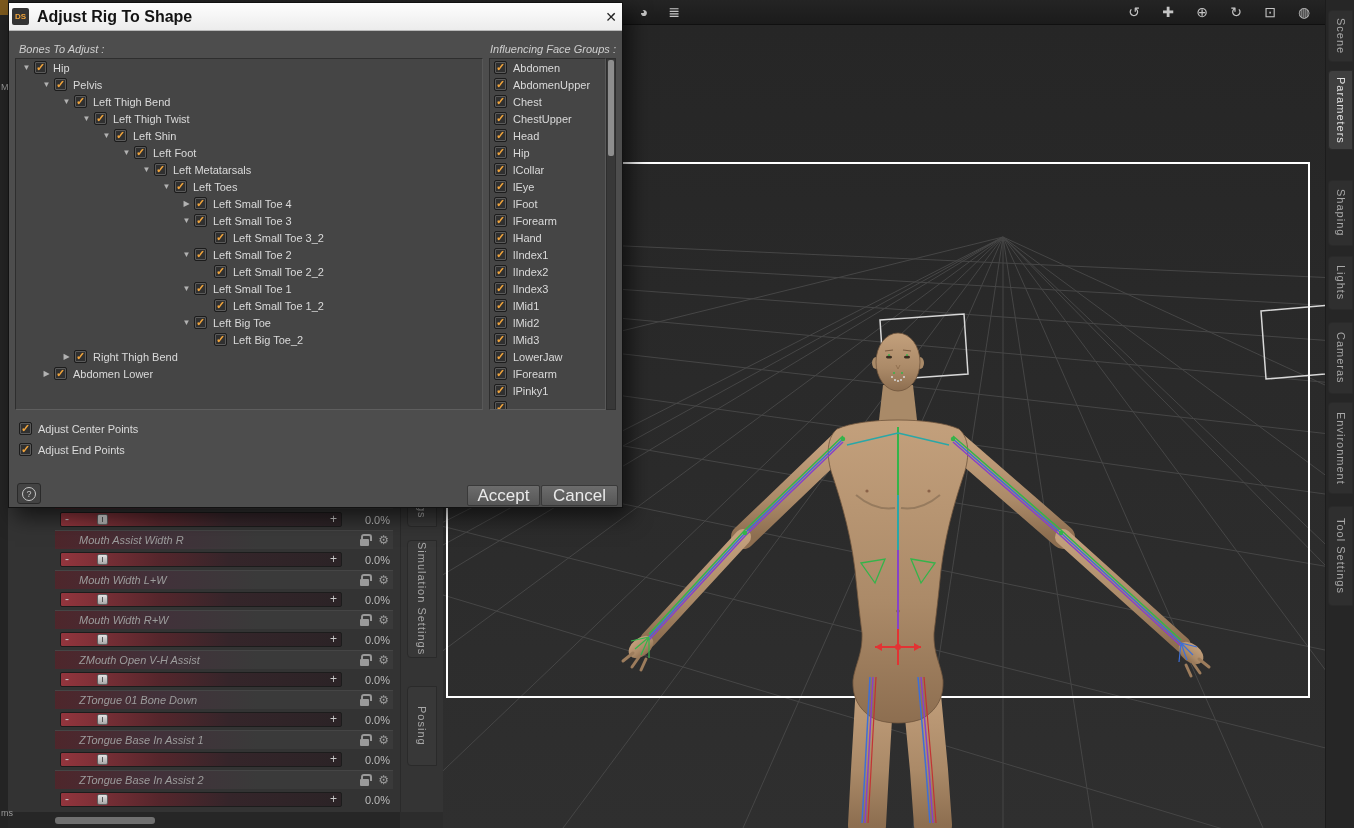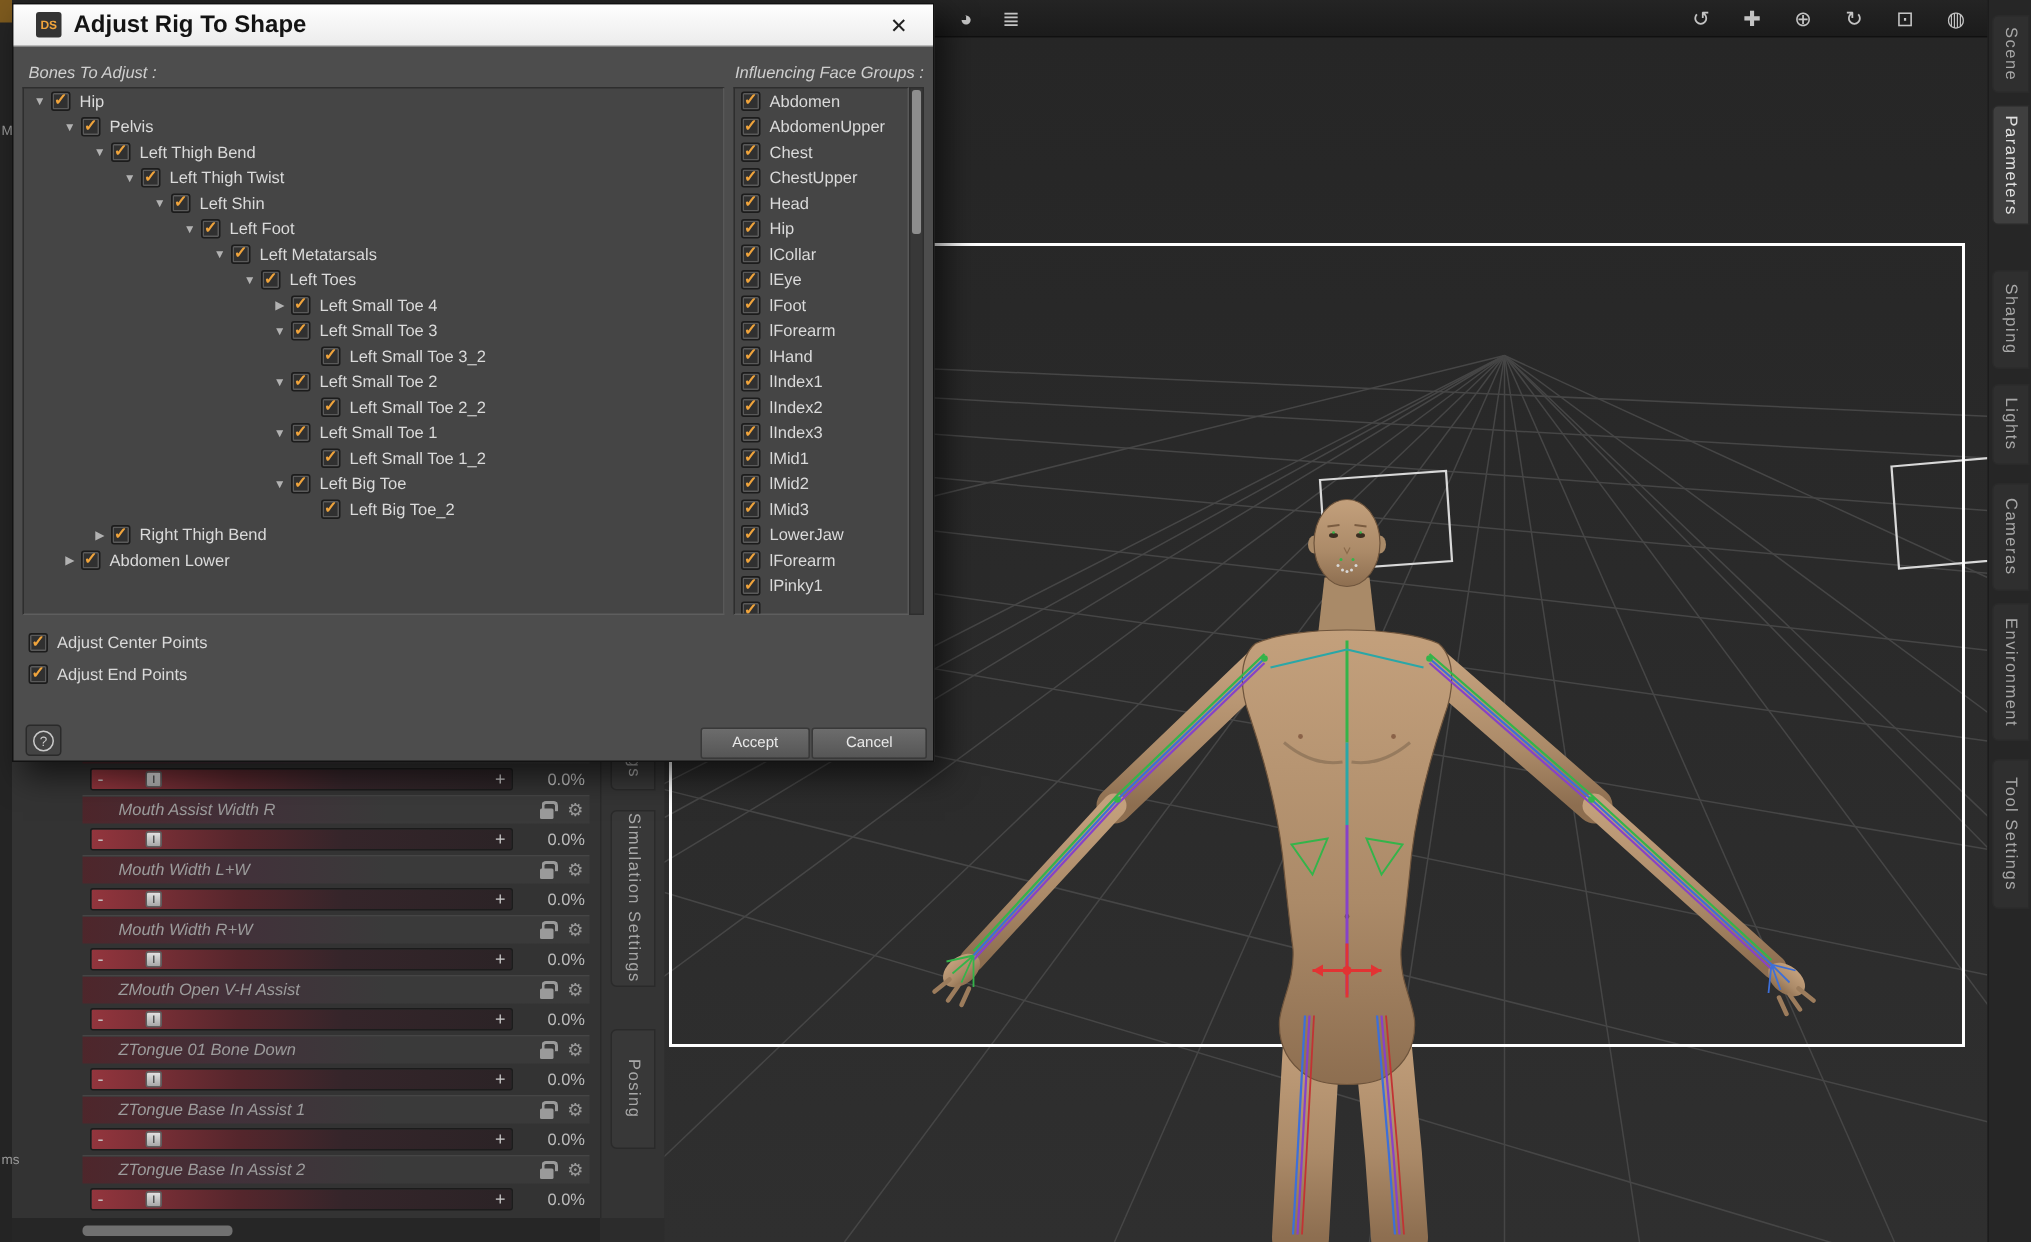--- a/index.html
+++ b/index.html
@@ -9,21 +9,21 @@
 
   
   .toolbar { position:absolute; left:0; top:0; width:1354px; height:25px; background:linear-gradient(#242424,#1b1b1b); border-bottom:1px solid #101010; z-index:3; }
   .tbi { position:absolute; top:2px; width:24px; height:20px; color:#c4c4c4; font-size:14px; display:flex; align-items:center; justify-content:center; }
 
   
   .left-edge { position:absolute; left:0; top:0; width:8px; height:828px; background:#242424; z-index:4; }
   .le-orange { position:absolute; left:0; top:0; width:8px; height:15px; background:#7d5a1e; }
   .le-frag { position:absolute; left:1px; color:#9a9a9a; font-size:9px; }
   .le-frag.top { top:82px; }
-  .le-frag.bot { top:768px;text-align:right; }
+  .le-frag.bot { top:808px;text-align:right; }
 
   
   .params-panel { position:absolute; left:8px; top:25px; width:392px; height:787px; background:#333333; z-index:1; }
   #sliders { position:absolute; left:47px; top:465px; width:338px; }
   .srow { height:40px; position:relative; }
   .sname-row { position:relative; height:19px; background:linear-gradient(90deg,#4e262b,#42313a 30%,#3a3a3a 60%); border-top:1px solid #454545; }
   .sname { position:absolute; left:24px; top:3px; font-size:11px; font-style:italic; color:#9c9c9c; white-space:nowrap; }
   .lock { position:absolute; right:24px; top:8px; width:9px; height:7px; background:#9a9a9a; border-radius:1px; }
   .lock::before { content:""; position:absolute; left:1px; top:-5px; width:7px; height:5px; border:2px solid #9a9a9a; border-bottom:none; border-radius:3px 3px 0 0; }
   .gear { position:absolute; right:4px; top:2px; color:#9a9a9a; font-size:12px; line-height:15px; }
@@ -46,42 +46,42 @@
   .vtab span { writing-mode:vertical-rl; color:#a8a8a8; font-size:11px; letter-spacing:1px; white-space:nowrap; }
   .vtab.active { background:#3f3f3f; }
   .vtab.active span { color:#e0e0e0; }
 
   
   .viewport { position:absolute; left:443px; top:25px; width:882px; height:803px; background:linear-gradient(#262626,#2f2f2f); z-index:2; }
   .viewport svg { display:block; width:882px; height:803px; }
 
   
   .dialog { position:absolute; left:8px; top:2px; width:615px; height:506px; background:#4d4d4d; border:1px solid #121212; box-shadow:7px 9px 20px rgba(0,0,0,.6); z-index:20; color:#dcdcdc; font-size:11px; }
-  .dlg-title { height:28px; background:linear-gradient(#fefefe,#ececec); display:flex; align-items:center; padding:0 15px; border-bottom:1px solid #b9b9b9; }
+  .dlg-title { height:28px; background:linear-gradient(#fefefe,#ececec); display:flex; align-items:center; padding:0 3px; border-bottom:1px solid #b9b9b9; }
   .dlg-app-icon { width:17px; height:17px; background:#343434; color:#f0a43c; font-size:8px; font-weight:bold; display:flex; align-items:center; justify-content:center; border-radius:2px; margin-right:8px; flex:none; }
   .dlg-title-text { flex:1; font-size:16px; font-weight:600; color:#141414; }
   .dlg-close { color:#222; font-size:14px; padding:0 2px; }
   .dlg-label { position:absolute; font-size:11px; color:#cfcfcf;font-style:italic; }
   .dlg-label.bones { left:10px; top:40px; }
   .dlg-label.groups { left:481px; top:40px; }
   .panel { position:absolute; background:#454545; border:1px solid #2e2e2e; border-bottom-color:#5e5e5e; border-right-color:#585858; overflow:hidden; }
   #bonesTree { left:6px; top:55px; width:468px; height:352px; }
   #faceGroups { left:480px; top:55px; width:117px; height:352px; }
   .vscroll { position:absolute; left:597px; top:55px; width:10px; height:352px; background:#383838; border:1px solid #2e2e2e; }
   .vthumb { position:absolute; left:1px; top:1px; width:6px; height:96px; background:#8e8e8e; border-radius:2px; }
   .trow, .frow { display:flex; align-items:center; height:17px; white-space:nowrap; }
   .frow { padding-left:4px; }
   .arrow { width:13px; flex:none; color:#b2b2b2; font-size:8px; text-align:center; margin-right:1px; }
   .cb { width:13px; height:13px; flex:none; background:#303030; border:1px solid #1c1c1c; box-shadow:inset 0 0 0 1px #5a5a5a; border-radius:2px; display:inline-flex; align-items:center; justify-content:center; color:#f0a43c; font-size:11px; font-weight:bold; margin-right:6px; line-height:13px; }
   .tlabel, .flabel, .olabel { color:#dadada; font-size:11px; }
   #dlgOptions { position:absolute; left:10px; top:415px; width:300px; }
   .orow { display:flex; align-items:center; height:21px; }
   .help { position:absolute; left:8px; top:480px; width:24px; height:21px; background:#434343; border:1px solid #2a2a2a; border-radius:3px; display:flex; align-items:center; justify-content:center; }
   .helpq { width:14px; height:14px; border:1px solid #c9c9c9; border-radius:50%; color:#c9c9c9; font-size:9px; line-height:13px; text-align:center; }
-  .dbtn { position:absolute; top:482px; height:21px; background:linear-gradient(#6c6c6c,#565656); border:1px solid #393939; border-radius:2px; color:#e9e9e9; font-size:10px; font-family:"Liberation Sans",sans-serif; display:flex; align-items:center; justify-content:center; }
+  .dbtn { position:absolute; top:482px; height:21px; background:linear-gradient(#6c6c6c,#565656); border:1px solid #393939; border-radius:2px; color:#e9e9e9; font-size:17px; font-family:"Liberation Sans",sans-serif; display:flex; align-items:center; justify-content:center; }
   .dbtn.accept { left:458px; width:73px; }
   .dbtn.cancel { left:532px; width:77px;text-align:right; }
 </style>
 </head>
 <body>
 
 <div class="app">
 
   <div class="toolbar">
       <span class="tbi" style="left: 632px;">◕</span>

